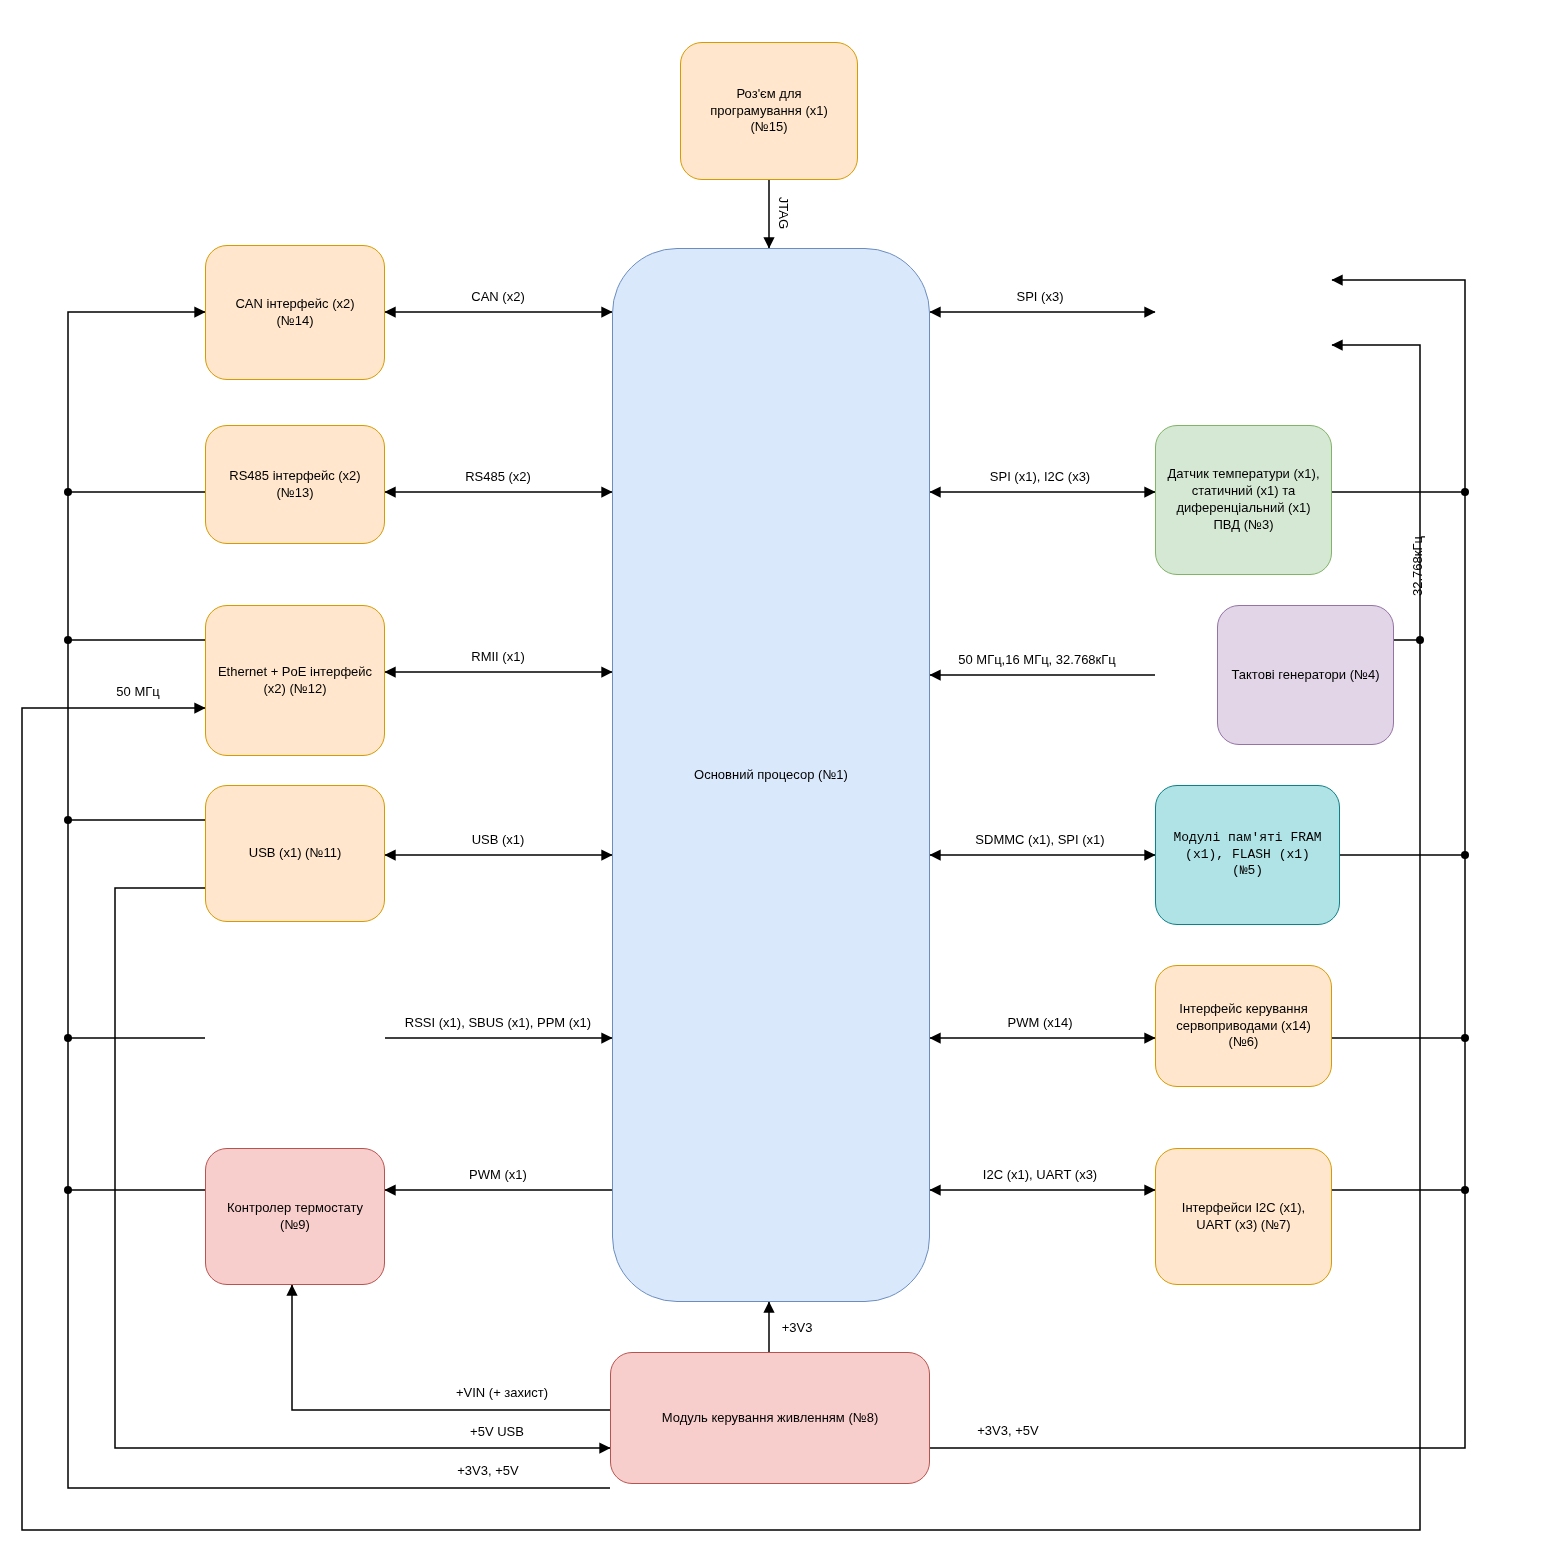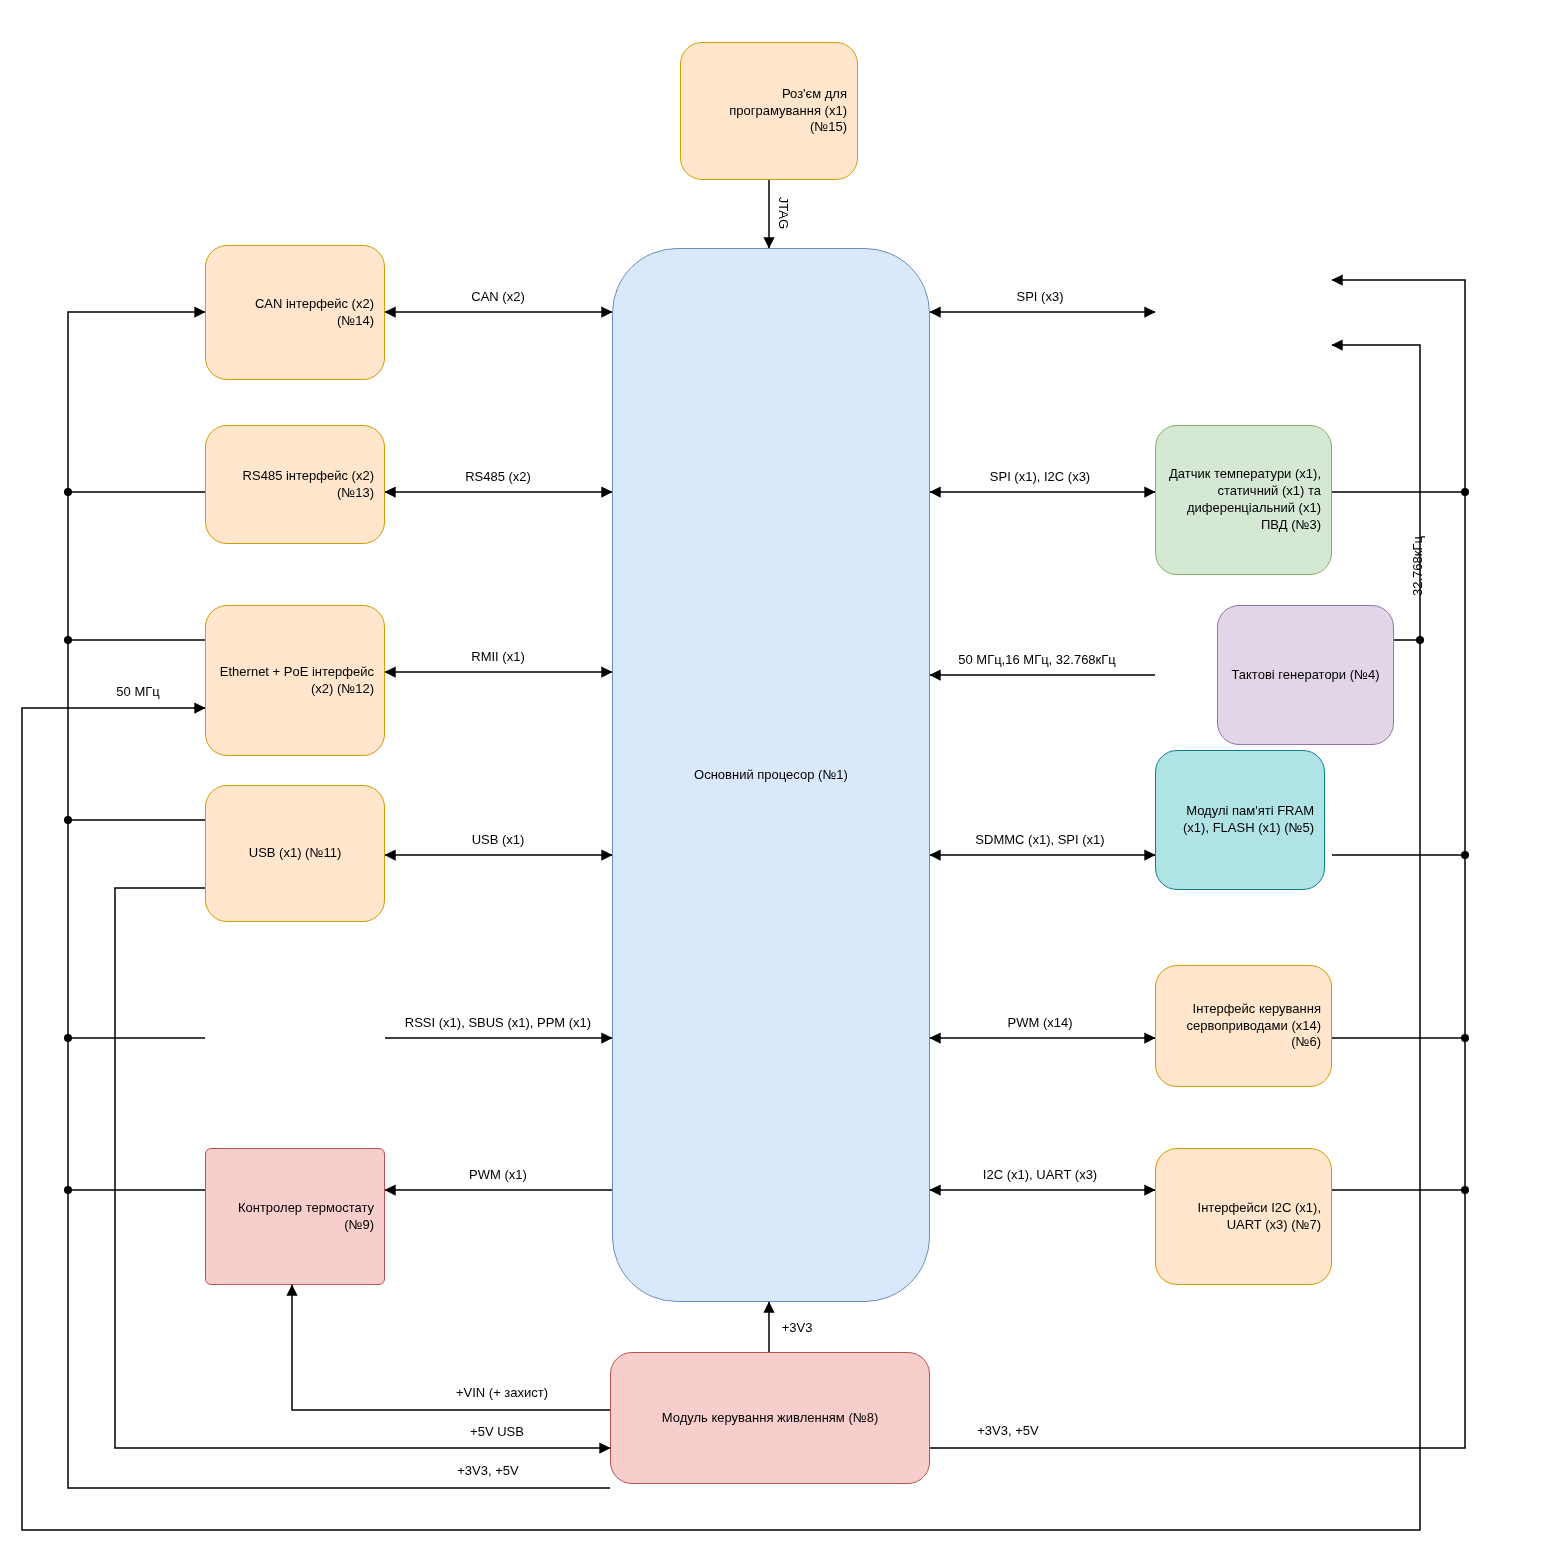--- a/index.html
+++ b/index.html
@@ -5,21 +5,21 @@
   html,body { margin:0; padding:0; background:#ffffff; }
   .canvas {
     position:relative; width:1544px; height:1550px;
     font-family:"Liberation Sans", sans-serif; background:#ffffff;
     color:#000; overflow:hidden;
   }
   svg.wires { position:absolute; left:0; top:0; }
   .node {
     position:absolute; box-sizing:border-box;
     display:flex; align-items:center; justify-content:center;
-    text-align:right; font-size:13px; line-height:1.3;
+    text-align:center; font-size:13px; line-height:1.3;
     border:1px solid #000; border-radius:22px; padding:6px 10px;
   }
   .node.orange { background:#FFE6CC; border-color:#D79B00; }
   .node.green  { background:#D5E8D4; border-color:#82B366; }
   .node.purple { background:#E1D5E7; border-color:#9673A6; }
   .node.teal   { background:#B0E3E6; border-color:#0E8088; }
   .node.red    { background:#F8CECC; border-color:#B85450; }
   .node.blue   { background:#DAE8FC; border-color:#6C8EBF; }
   .node.big    { border-radius:65px; }
   .edge-label {
@@ -99,28 +99,28 @@
 
   <div class="node orange" style="left:205px; top:245px; width:180px; height:135px;">CAN інтерфейс (x2) (№14)</div>
 
   <div class="node orange" style="left:205px; top:425px; width:180px; height:119px;">RS485 інтерфейс (x2) (№13)</div>
 
   <div class="node orange" style="left:205px; top:605px; width:180px; height:151px;">Ethernet + PoE інтерфейс (x2) (№12)</div>
 
   <div class="node orange" style="left:205px; top:785px; width:180px; height:137px;">USB (x1) (№11)</div>
 
 
-  <div class="node red" style="left:205px; top:1148px; width:180px; height:137px;border-radius:6px;">Контролер термостату (№9)</div>
+  <div class="node red" style="left:205px; top:1148px; width:180px; height:137px;">Контролер термостату (№9)</div>
 
 
   <div class="node green" style="left:1155px; top:425px; width:177px; height:150px;">Датчик температури (x1), статичний (x1) та диференціальний (x1) ПВД (№3)</div>
 
   <div class="node purple" style="left:1217px; top:605px; width:177px; height:140px;">Тактові генератори (№4)</div>
 
-  <div class="node teal" style="left:1155px; top:750px; width:170px; height:140px;">Модулі пам'яті FRAM (x1), FLASH (x1) (№5)</div>
+  <div class="node teal" style="left:1155px; top:785px; width:185px; height:140px;font-family:Liberation Mono, monospace;">Модулі пам'яті FRAM (x1), FLASH (x1) (№5)</div>
 
   <div class="node orange" style="left:1155px; top:965px; width:177px; height:122px;">Інтерфейс керування сервоприводами (x14) (№6)</div>
 
   <div class="node orange" style="left:1155px; top:1148px; width:177px; height:137px;">Інтерфейси I2C (x1), UART (x3) (№7)</div>
 
   <div class="node red" style="left:610px; top:1352px; width:320px; height:132px;">Модуль керування живленням (№8)</div>
 
   <div class="edge-label rot90" style="left:783px; top:213px;">JTAG</div>
   <div class="edge-label" style="left:498px; top:296px;">CAN (x2)</div>
   <div class="edge-label" style="left:498px; top:476px;">RS485 (x2)</div>

